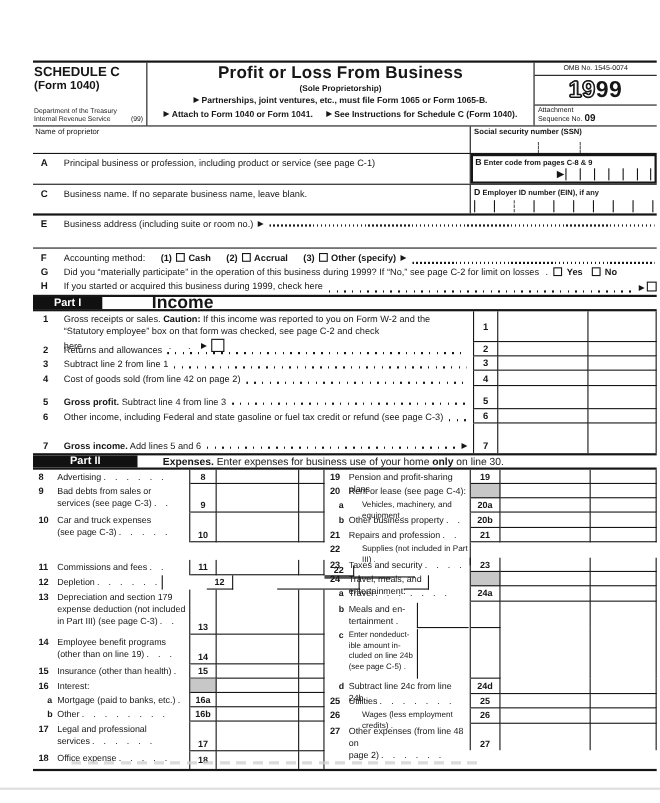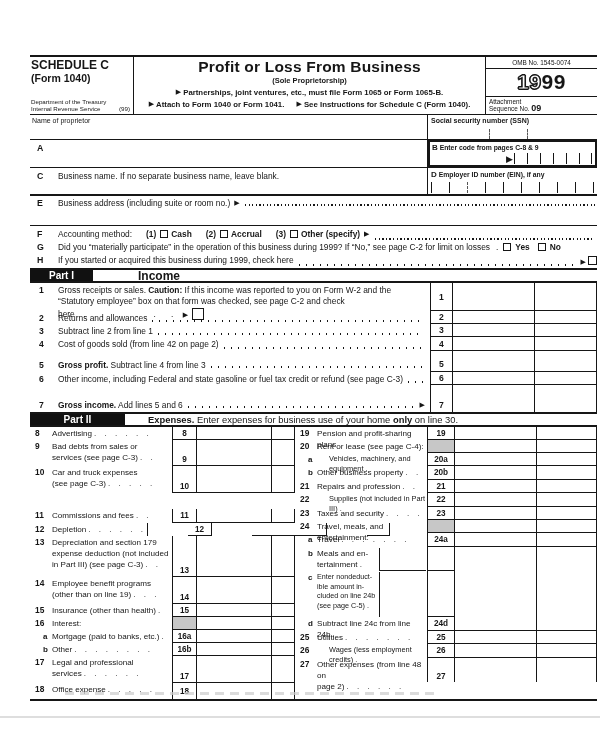--- a/index.html
+++ b/index.html
@@ -66,21 +66,21 @@
   .leader.sparse { background:repeating-linear-gradient(90deg,#161616 0 1.3px,transparent 1.3px 7px); }
   .yesno { font-weight:bold; font-size:8.4px; margin:0 6px 0 1px; }
   .hline .arr { margin:0 2px 0 2px; align-self:center; }
   .hcb { width:9px; height:9px; border:1.4px solid #161616; flex:none; margin-top:1px; }
 
   
   .pbar { display:flex; align-items:stretch; height:15px; border-top:2px solid #161616; border-bottom:2px solid #161616; }
   .pbadge { background:#111; color:#fff; font-weight:bold; font-size:10px; display:flex; align-items:center; justify-content:center; flex:none; }
   .pbadge.p1 { width:63px; }
   .pbadge.p2 { width:95px; }
-  .ptitle { font-weight:bold; font-size:12px; display:flex; align-items:center; margin-left:30px;padding-left:15px; }
+  .ptitle { font-weight:bold; font-size:16px; display:flex; align-items:center; margin-left:30px;padding-left:15px; }
   .p2title { font-size:9.4px; display:flex; align-items:center; margin-left:23px; white-space:pre; }
 
   
   .p1row { display:flex; }
   .p1row:last-child .p1n, .p1row:last-child .p1a, .p1row:last-child .p1c { border-bottom:none; }
   .p1l { position:relative; width:401px; border-right:1.4px solid #161616; font-size:8.4px; padding:2px 4px 0 28px; }
   .p1l.flexl { display:flex; }
   .p1l.flexl .p1t { white-space:nowrap; }
   .p1l.bot { align-items:flex-end; padding-top:0; padding-bottom:2px; }
   .p1ln { position:absolute; left:9px; top:2px; font-weight:bold; font-size:8.6px; }
@@ -171,20 +171,21 @@
       <div class="name-r">
         <span>Social security number (SSN)</span>
         <span class="dash" style="left:61px"></span>
         <span class="dash" style="left:99px"></span>
       </div>
     </div>
 
     <div class="idrow">
       <div class="id-l">
         <span class="id-letter">A</span>
+        <span>Principal business or profession, including product or service (see page C-1)</span>
       </div>
       <div class="id-r">
         <div class="bbox">
           <span class="boxletter">B</span>
           <span>Enter code from pages C-8 &amp; 9</span>
           <span class="codecells">
             <span class="arr">▶</span>
             <span class="ccell"></span>
             <span class="ccell"></span>
             <span class="ccell"></span>
@@ -508,21 +509,21 @@
           </div>
           <div class="p2row" style="height: 13px;">
             <div class="p2l" style="width: 133px;">
               <span class="p2ln">21</span>
               <span class="p2t"><span class="tt">Repairs and profession</span><span class="dots">. .</span></span>
             </div>
             <div class="p2n" style="width: 27px;">21</div>
             <div class="p2a" style="width: 82px;"></div>
             <div class="p2c" style="width: 60px;"></div>
           </div>
-          <div class="p2row" style="height: 14px;">
+          <div class="p2row" style="height: 14px; flex-direction: column;">
             <div class="p2l smalltxt" style="width: 133px;">
               <span class="p2ln">22</span>
               <span class="p2t"><span class="tt">Supplies (not included in Part III)</span><span class="dots">.</span></span>
             </div>
             <div class="p2n" style="width: 27px;">22</div>
             <div class="p2a" style="width: 82px;"></div>
             <div class="p2c" style="width: 60px;"></div>
           </div>
           <div class="p2row" style="height: 13px;">
             <div class="p2l" style="width: 133px;">

